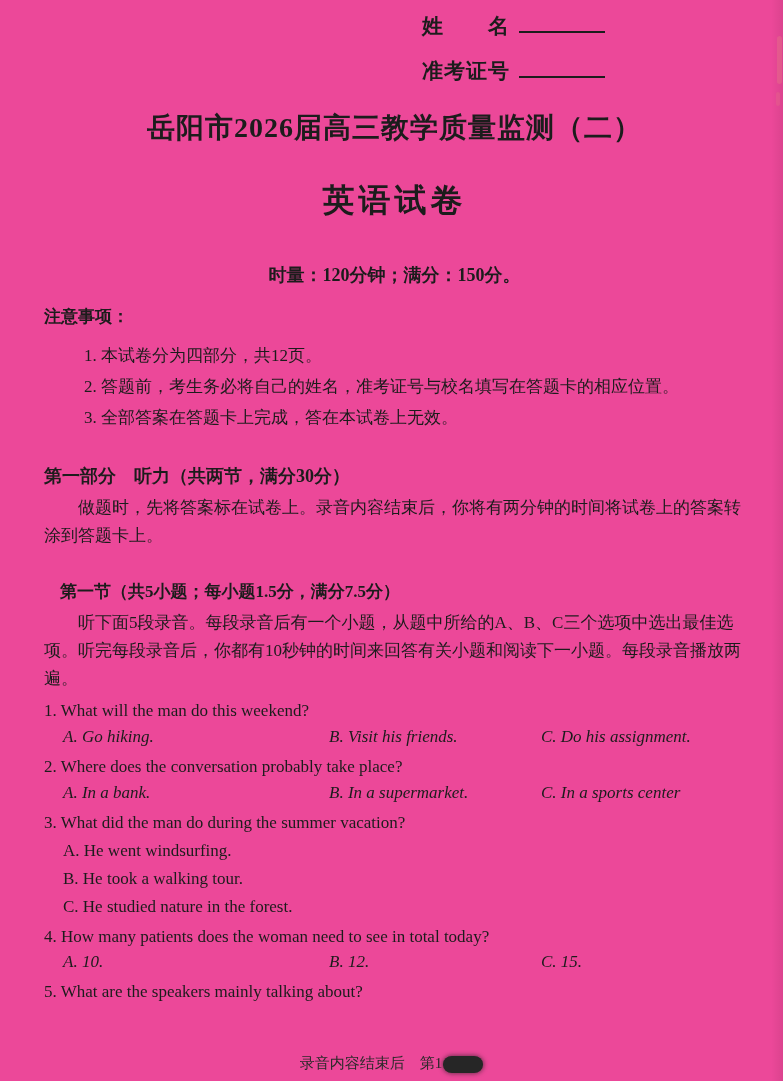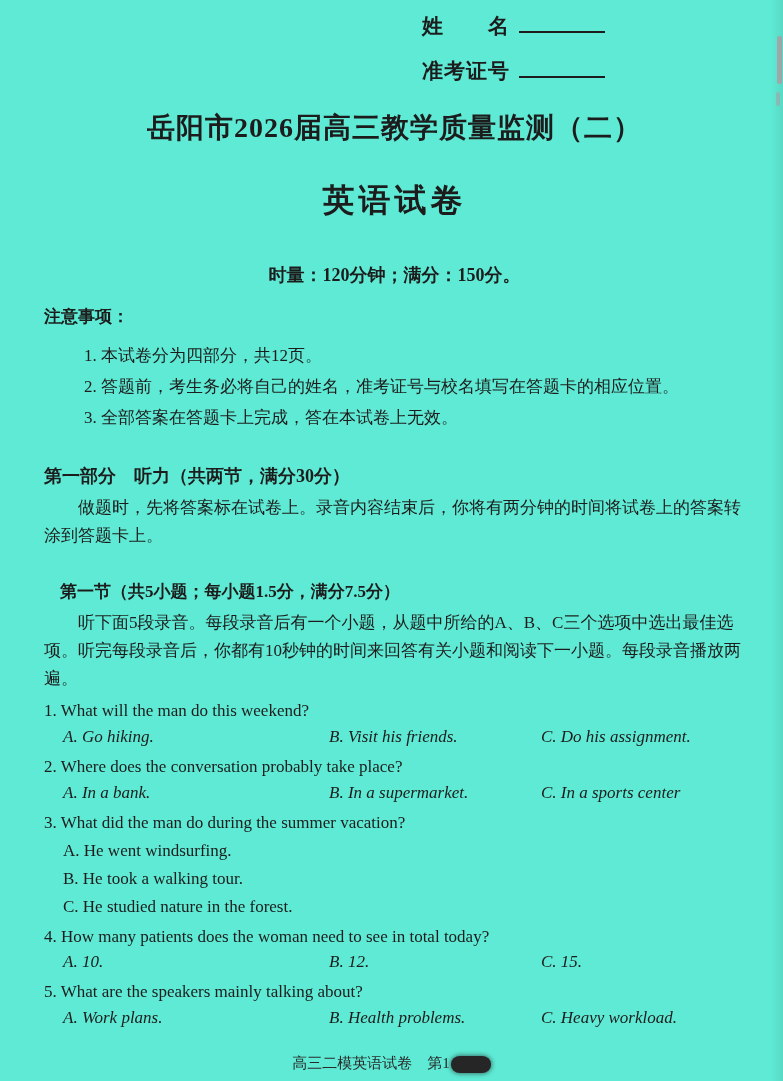--- a/index.html
+++ b/index.html
@@ -1,20 +1,20 @@
 <!DOCTYPE html>
 <html><head>
 <meta charset="utf-8">
 <style>
   html,body{margin:0;padding:0;background:#e8e8e6;}
   .page{
     position:relative;
     width:783px;height:1081px;
     margin:0 auto;
-    background:#5eead4;
+    background:#ec4899;
     color:#1c1c1c;
     font-family:"Liberation Serif","DejaVu Serif",serif;
     box-sizing:border-box;
     padding:10px 38px 0 44px;
     overflow:hidden;
   }
   .edge-shade{
     position:absolute;right:0;top:0;width:12px;height:100%;
     background:linear-gradient(to right, rgba(0,0,0,0), rgba(0,0,0,0.07));
     pointer-events:none;
@@ -146,25 +146,20 @@
       <p class="q-text">4. How many patients does the woman need to see in total today?</p>
       <div class="options-row">
         <span class="opt">A. 10.</span>
         <span class="opt">B. 12.</span>
         <span class="opt">C. 15.</span>
       </div>
     </div>
 
     <div>
       <p class="q-text">5. What are the speakers mainly talking about?</p>
-      <div class="options-row">
-        <span class="opt">A. Work plans.</span>
-        <span class="opt">B. Health problems.</span>
-        <span class="opt">C. Heavy workload.</span>
-      </div>
     </div>
 
   </div>
 
   <div class="footer">
-    <span>高三二模英语试卷　第1</span><span class="smudge"></span>
+    <span>录音内容结束后　第1</span><span class="smudge"></span>
   </div>
 </div>
 
 </body></html>

